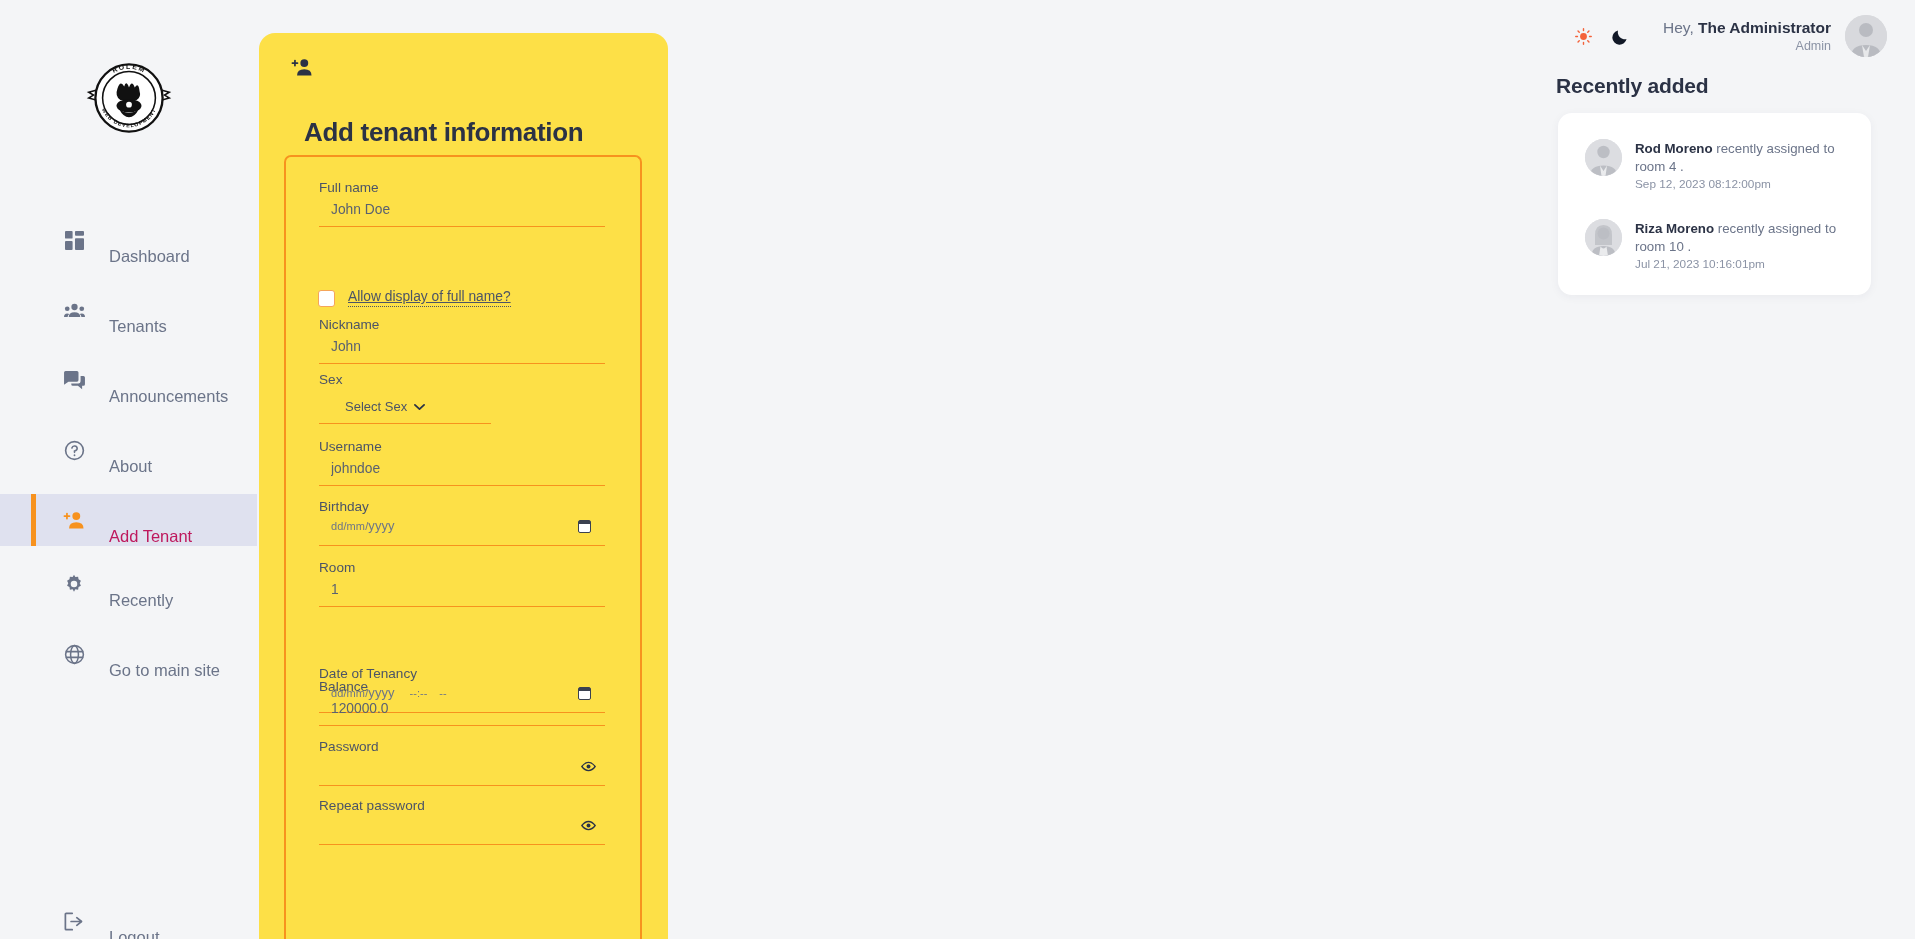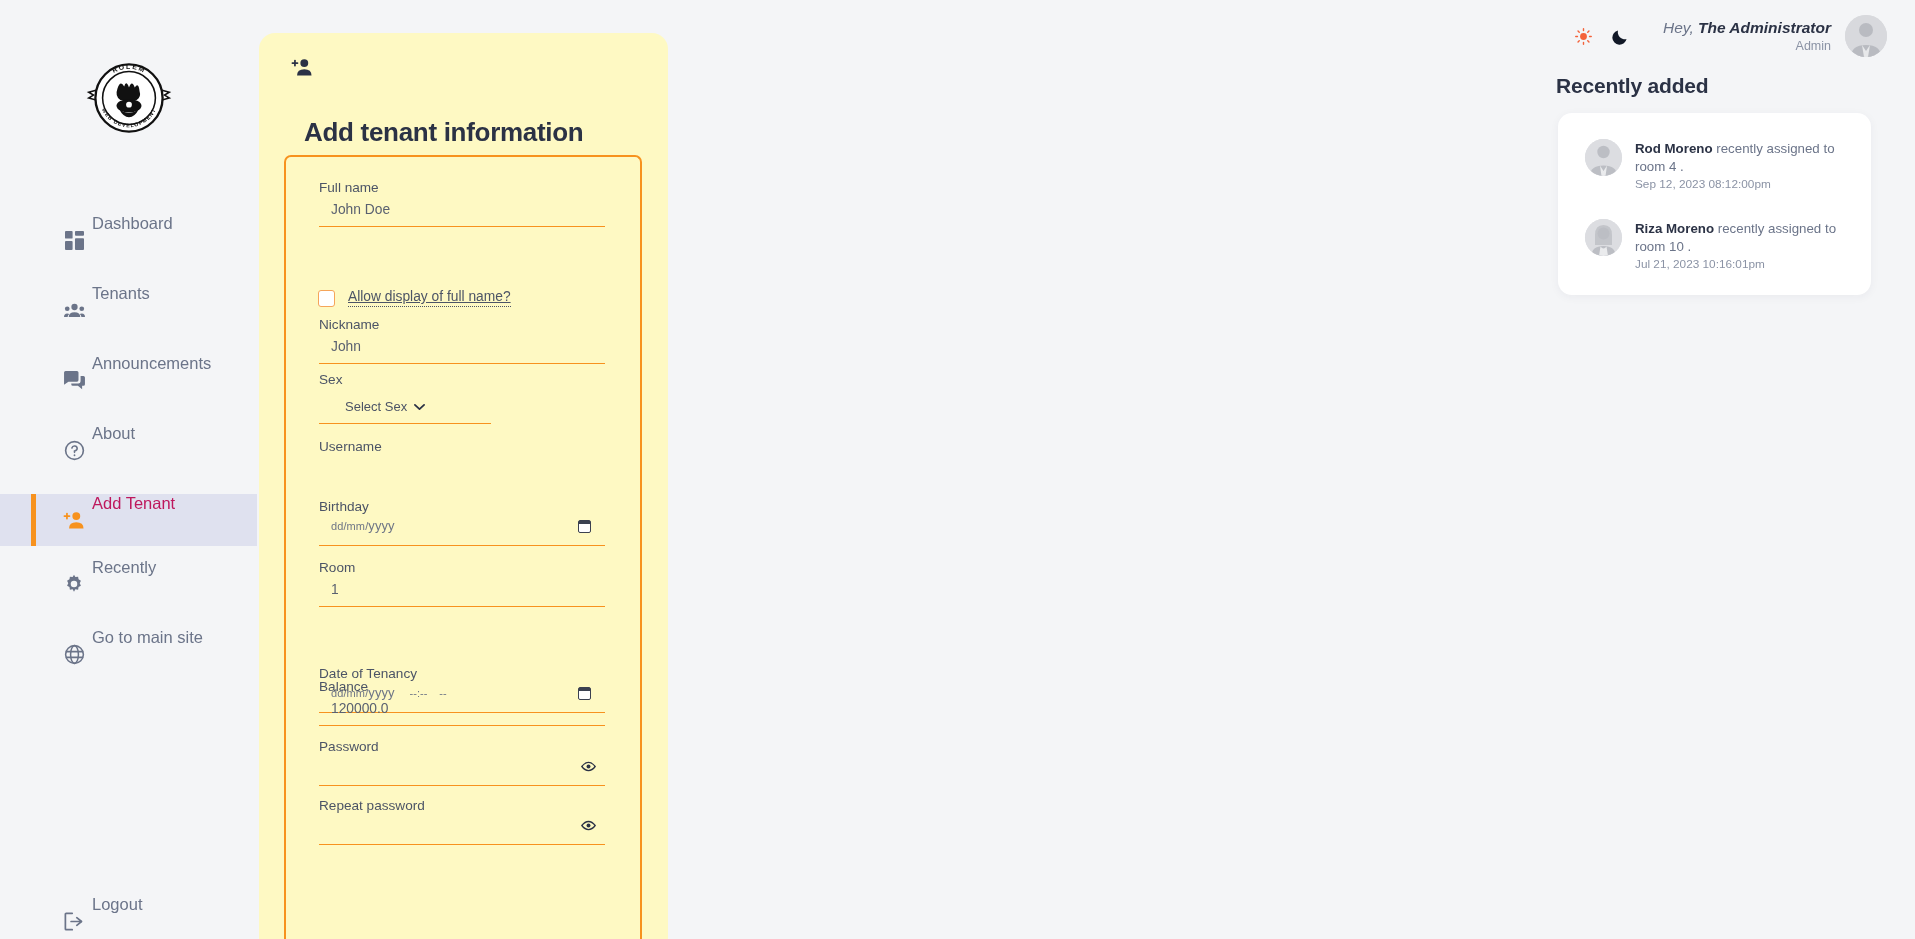--- a/index.html
+++ b/index.html
@@ -20,23 +20,23 @@
   }
   #logo-wrap {
     position: absolute; left: 0; top: 50px; width: 257px;
     display: flex; justify-content: center;
   }
   #logo { width: 96px; height: 96px; }
 
   #nav { position: absolute; left: 0; top: 214px; width: 257px; }
   .nav-item {
     position: relative;
-    display: flex; align-items: flex-start;
+    display: flex; align-items: flex-end;
     height: 52px;
-    padding-left: 44px;
+    padding-left: 61px;
     color: #6b7489;
     font-size: 16.5px;
     cursor: pointer;
     margin-bottom: 0px;
   }
   .nav-item .nav-ico {
     position: absolute; left: 62px; top: 50%;
     transform: translateY(-50%);
     width: 24px; height: 24px;
     display: flex; align-items: center; justify-content: center;
@@ -51,21 +51,21 @@
     width: 5px; height: 100%; background: #f7921e;
   }
   #logout-item {
     position: absolute; left: 0; top: 895px; width: 257px;
   }
 
   
   #card {
     position: absolute; left: 259px; top: 33px;
     width: 409px; height: 906px;
-    background: #fef9c3;
+    background: #fde047;
     border-radius: 16px 16px 0 0;
   }
   #card-plus-icon { position: absolute; left: 32px; top: 25px; }
   #card-title {
     position: absolute; left: 45px; top: 84px;
     font-size: 26px; font-weight: bold;
     color: #2b3245;
     letter-spacing: -0.3px;
     white-space: nowrap;
   }
@@ -157,21 +157,21 @@
   }
 
   
   #topbar {
     position: absolute; right: 28px; top: 15px;
     display: flex; align-items: center;
   }
   #sun-ico { margin-right: 20px; cursor: pointer; display:flex; }
   #moon-ico { margin-right: 34px; cursor: pointer; display:flex; }
   #greet-wrap { text-align: right; margin-right: 14px; }
-  #greet-line { font-size: 15.5px; color: #6b7489; white-space: nowrap; font-style: italic; }
+  #greet-line { font-size: 15.5px; color: #6b7489; white-space: nowrap; }
   #greet-line b { color: #2b3245; }
   #greet-role { font-size: 12.5px; color: #8b93a5; margin-top: 2px; }
   #avatar-top {
     width: 42px; height: 42px; border-radius: 50%;
     overflow: hidden; background: #d8d9dd; cursor: pointer;
   }
 
   
   #recent-title {
     position: absolute; left: 1556px; top: 74px;
@@ -372,20 +372,21 @@
           <span id="sex-chevron">
             <svg width="11" height="8" viewBox="0 0 12 8" fill="none" stroke="#2b3245" stroke-width="1.9" stroke-linecap="round" stroke-linejoin="round">
               <path d="M1 1.6 L6 6.4 L11 1.6"></path>
             </svg>
           </span>
         </div>
       </div>
 
       <div class="fgroup" style="top:282px;">
         <label class="flabel">Username</label>
+        <input class="finput" type="text" value="johndoe" style="">
       </div>
 
       <div class="fgroup date-wrap" style="top:342px;">
         <label class="flabel">Birthday</label>
         <div style="position:relative;">
           <input class="finput" type="text" readonly="" style="">
           <span class="mono-ph">
             <span class="sm">dd</span><span class="sm">/</span><span class="sm">mm</span><span class="sm">/</span><span>yyyy</span>
           </span>
           <span class="cal-ico"></span>

